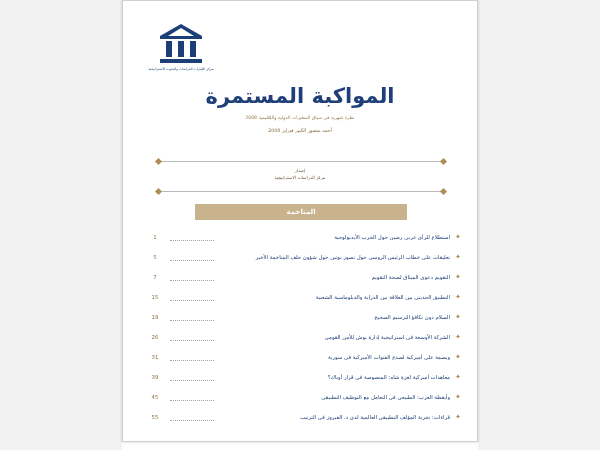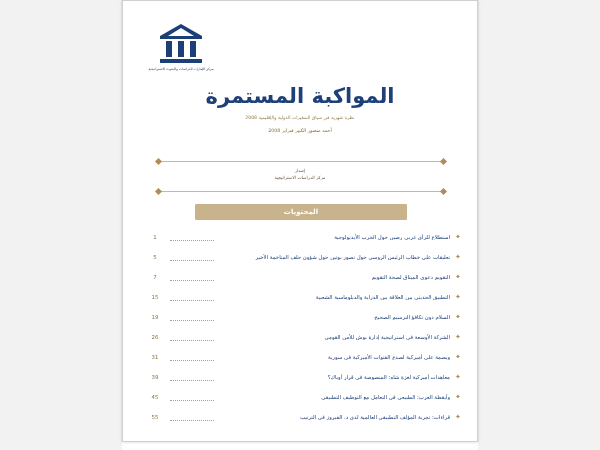--- a/index.html
+++ b/index.html
@@ -222,21 +222,21 @@
     <div class="rule-diamond rule1-d-r"></div>
 
     <div class="issuer" style="white-space:pre-line;">إصدار
 مركز الدراسات الاستراتيجية</div>
 
     <div class="rule rule2"></div>
     <div class="rule-diamond rule2-d-l"></div>
     <div class="rule-diamond rule2-d-r"></div>
 
     <div class="contents-banner">
-      <span class="label">المحتويات</span>
+      <span class="label">المتاخمة</span>
     </div>
 
     <div class="toc">
       <div class="toc-row">
         <span class="toc-star">✦</span>
         <span class="toc-title">استطلاع للرأي غربي رصين حول الحرب الأيديولوجية</span>
         <span class="toc-dots"></span>
         <span class="toc-page">1</span>
       </div>
       <div class="toc-row">

